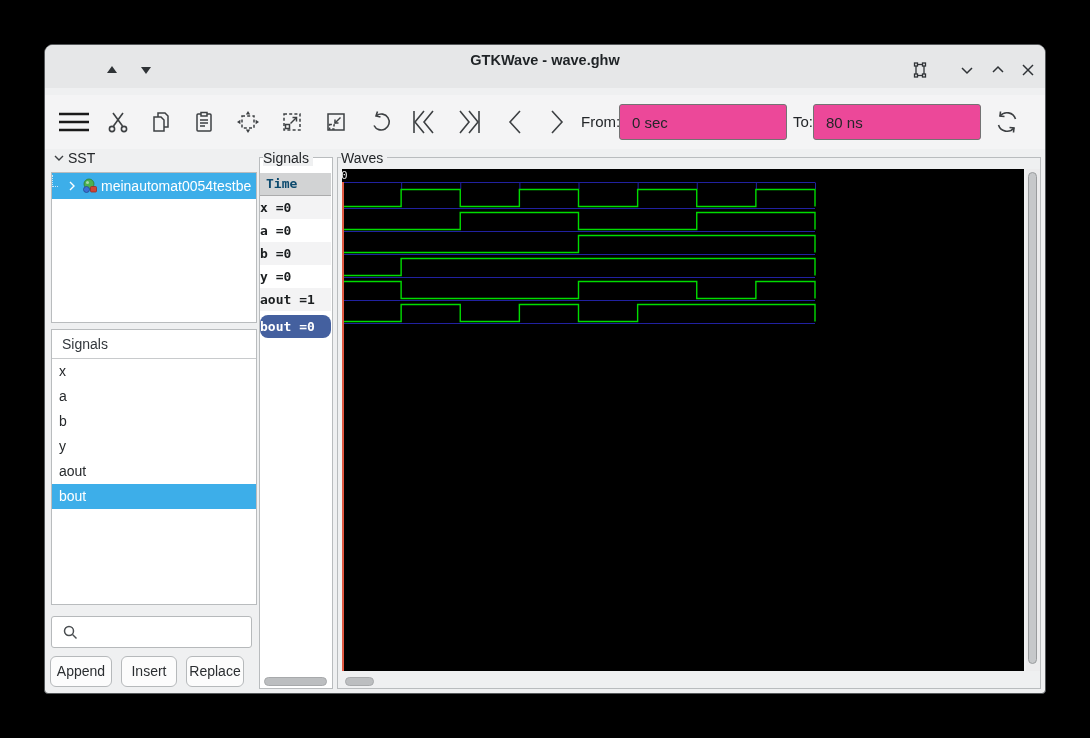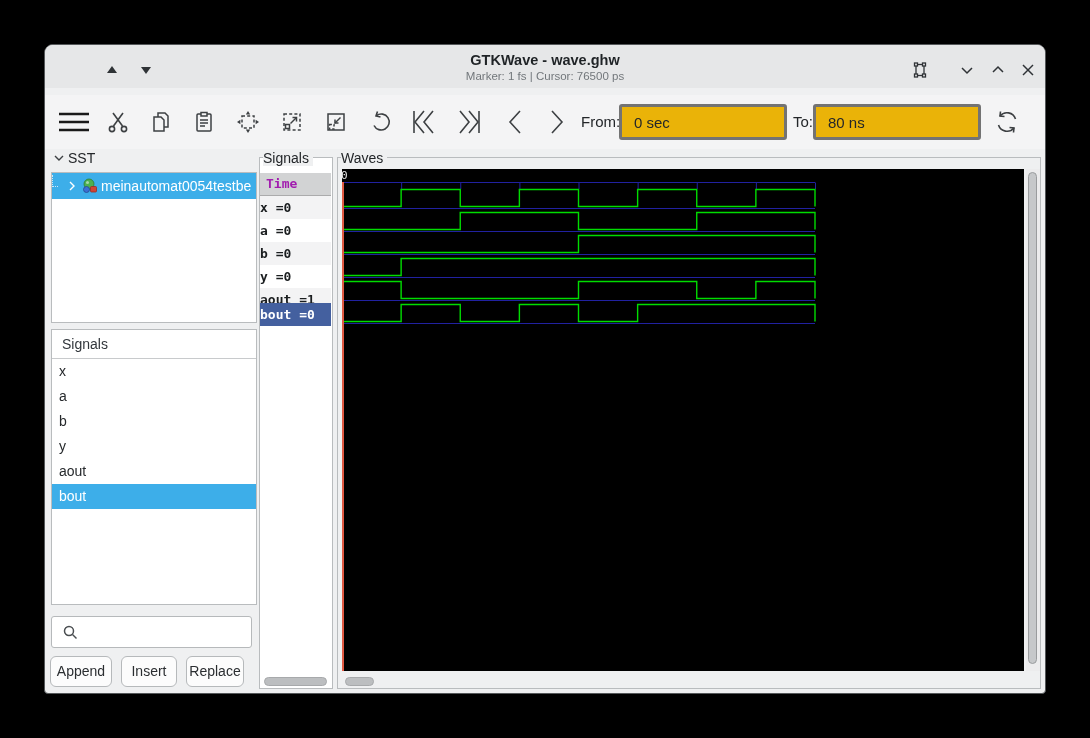--- a/index.html
+++ b/index.html
@@ -11,21 +11,21 @@
   }
   
   #titlebar { position:absolute; left:0; top:0; width:100%; height:43px; background:#e6e7e8;padding-left:36px; }
   .tb-center { position:absolute; left:0; right:0; top:7px; text-align:center; pointer-events:none; }
   .tb-title { font-size:14.5px; font-weight:bold; color:#1f2326; }
   .tb-sub { font-size:11.5px; color:#72777b; margin-top:2px; }
   .tb-btn { position:absolute; top:14px; width:22px; height:22px; display:flex; align-items:center; justify-content:center; cursor:default; }
   
   #toolbar { position:absolute; left:0; top:50px; width:100%; height:54px; background:#f4f4f5; }
   .tool { position:absolute; top:15px; width:24px; height:24px; display:flex; align-items:center; justify-content:center; }
-  .tb-input { position:absolute; top:9px; height:36px; background:#eab308; border:3px solid #737373; border-radius:3px;
+  .tb-input { position:absolute; top:9px; height:36px; background:#ec4899; border:1px solid #737373; border-radius:3px;
               font-size:15px; color:#232629; padding:0 12px; font-family:"Liberation Sans","DejaVu Sans",sans-serif; }
   .tb-label { position:absolute; top:18px; font-size:15px; color:#232629; }
   
   .panel { position:absolute; background:#fff; border:1px solid #b9bcbe; }
   #sst-header { position:absolute; left:8px; top:105px; font-size:14px; color:#232629; display:flex; align-items:center; gap:3px; }
   .tree-row { height:26px; display:flex; align-items:center; font-size:14px; white-space:nowrap; overflow:hidden; }
   .tree-row.sel { background:#3daee9; color:#fff; }
   .tree-indent { display:inline-block; }
   
   .list-header { height:29px; line-height:28px; padding-left:10px; font-size:14px; color:#31363b; border-bottom:1px solid #c8cacc; }
@@ -35,21 +35,21 @@
   #search-box { position:absolute; left:6px; top:571px; width:201px; height:32px; background:#fff; border:1px solid #b6b9bb; border-radius:3px; display:flex; align-items:center; padding-left:9px; }
   .btn { position:absolute; top:611px; height:31px; background:#fcfcfc; border:1px solid #b6b9bb; border-radius:6px; font-size:14px; color:#2b2e31; text-align:center; line-height:29px; }
   
   .frame { position:absolute; border:1px solid #b9bcbe; }
   .frame-label { position:absolute; top:105px; font-size:14px; color:#232629; background:#eff0f1; padding-right:4px; z-index:3; }
   
   .val-row { position:absolute; left:215px; width:71px; height:23px; font-family:"DejaVu Sans Mono","Liberation Mono",monospace; font-weight:bold; font-size:13px; line-height:23px; color:#1b1e20; padding-right:9px; white-space:nowrap; }
   .val-row.alt { background:#f3f3f4; }
   .val-row.sel { background:#44609f; color:#fff; }
   #time-header { position:absolute; left:215px; top:128px; width:71px; height:23px; background:#d2d3d4; border-bottom:1px solid #ababac;
-                 font-family:"DejaVu Sans Mono","Liberation Mono",monospace; font-weight:bold; font-size:13px; line-height:22px; color:#a21caf; padding-left:6px; }
+                 font-family:"DejaVu Sans Mono","Liberation Mono",monospace; font-weight:bold; font-size:13px; line-height:22px; color:#0c4a6e; padding-left:6px; }
   
   .hscroll-track { position:absolute; height:14px; }
   .hscroll-thumb { position:absolute; top:2px; height:9px; background:#bcbec0; border:1px solid #a7a9ab; border-radius:5px; }
   #wave-vscroll { position:absolute; left:981px; top:124px; width:14px; height:502px; background:#ececed; }
   #wave-vscroll .vthumb { position:absolute; left:2px; top:3px; width:9px; height:492px; background:#c6c8ca; border:1px solid #9a9c9e; border-radius:5px; }
   
   #wave-area { position:absolute; left:297px; top:124px; width:682px; height:502px; background:#000; overflow:hidden; }
   #wave-origin { position:absolute; left:-1px; top:0px; color:#e8e8e8; font-family:"DejaVu Sans Mono","Liberation Mono",monospace; font-size:11px; }
   svg.icon { display:block; }
 </style>
@@ -64,21 +64,20 @@
           <polygon points="2,9 12,9 7,2" fill="#2f3336"></polygon>
         </svg>
     </div>
     <div class="tb-btn" style="left:90px;">
       <svg class="icon" width="14" height="12" viewBox="0 0 14 12">
           <polygon points="2,3 12,3 7,10" fill="#2f3336"></polygon>
         </svg>
     </div>
     <div class="tb-center">
       <div class="tb-title">GTKWave - wave.ghw</div>
-      <div class="tb-sub">Marker: 1 fs | Cursor: 76500 ps</div>
     </div>
     <div class="tb-btn" style="left:864px;">
       <svg class="icon" width="18" height="18" viewBox="0 0 18 18" fill="none" stroke="#2f3336" stroke-width="1.3">
         <rect x="5" y="3.5" width="8" height="11"></rect>
         <rect x="3.5" y="2" width="3" height="3" fill="#e6e7e8" stroke="#2f3336"></rect>
           <rect x="11.5" y="2" width="3" height="3" fill="#e6e7e8" stroke="#2f3336"></rect>
         <rect x="3.5" y="13" width="3" height="3" fill="#e6e7e8" stroke="#2f3336"></rect>
           <rect x="11.5" y="13" width="3" height="3" fill="#e6e7e8" stroke="#2f3336"></rect>
       </svg>
     </div>
@@ -246,21 +245,21 @@
   <div class="btn" style="left:141px; width:58px;">Replace</div>
 
   <span class="frame-label" style="left:218px;">Signals</span>
   <div class="frame" style="left:214px; top:112px; width:74px; height:532px; background:#fff;"></div>
   <div id="time-header">Time</div>
   <div class="val-row alt" style="top:151px;">x =0</div>
   <div class="val-row" style="top:174px;">a =0</div>
   <div class="val-row alt" style="top:197px;">b =0</div>
   <div class="val-row" style="top:220px;">y =0</div>
   <div class="val-row alt" style="top:243px;">aout =1</div>
-  <div class="val-row sel" style="top:258px;">bout =0</div>
+  <div class="val-row sel" style="top:270px;border-radius:8px;">bout =0</div>
   <div class="hscroll-track" style="left:216px; top:630px; width:70px;">
     <div class="hscroll-thumb" style="left:3px; width:63px;"></div>
   </div>
 
   <span class="frame-label" style="left:296px;">Waves</span>
   <div class="frame" style="left:292px; top:112px; width:704px; height:532px; background:#eff0f1;"></div>
   <div id="wave-area">
     <div id="wave-origin">0</div>
     <svg id="wave-svg" width="682" height="502">
         <line x1="0" y1="13.5" x2="473" y2="13.5" stroke="#2121a0" stroke-width="1"></line>

